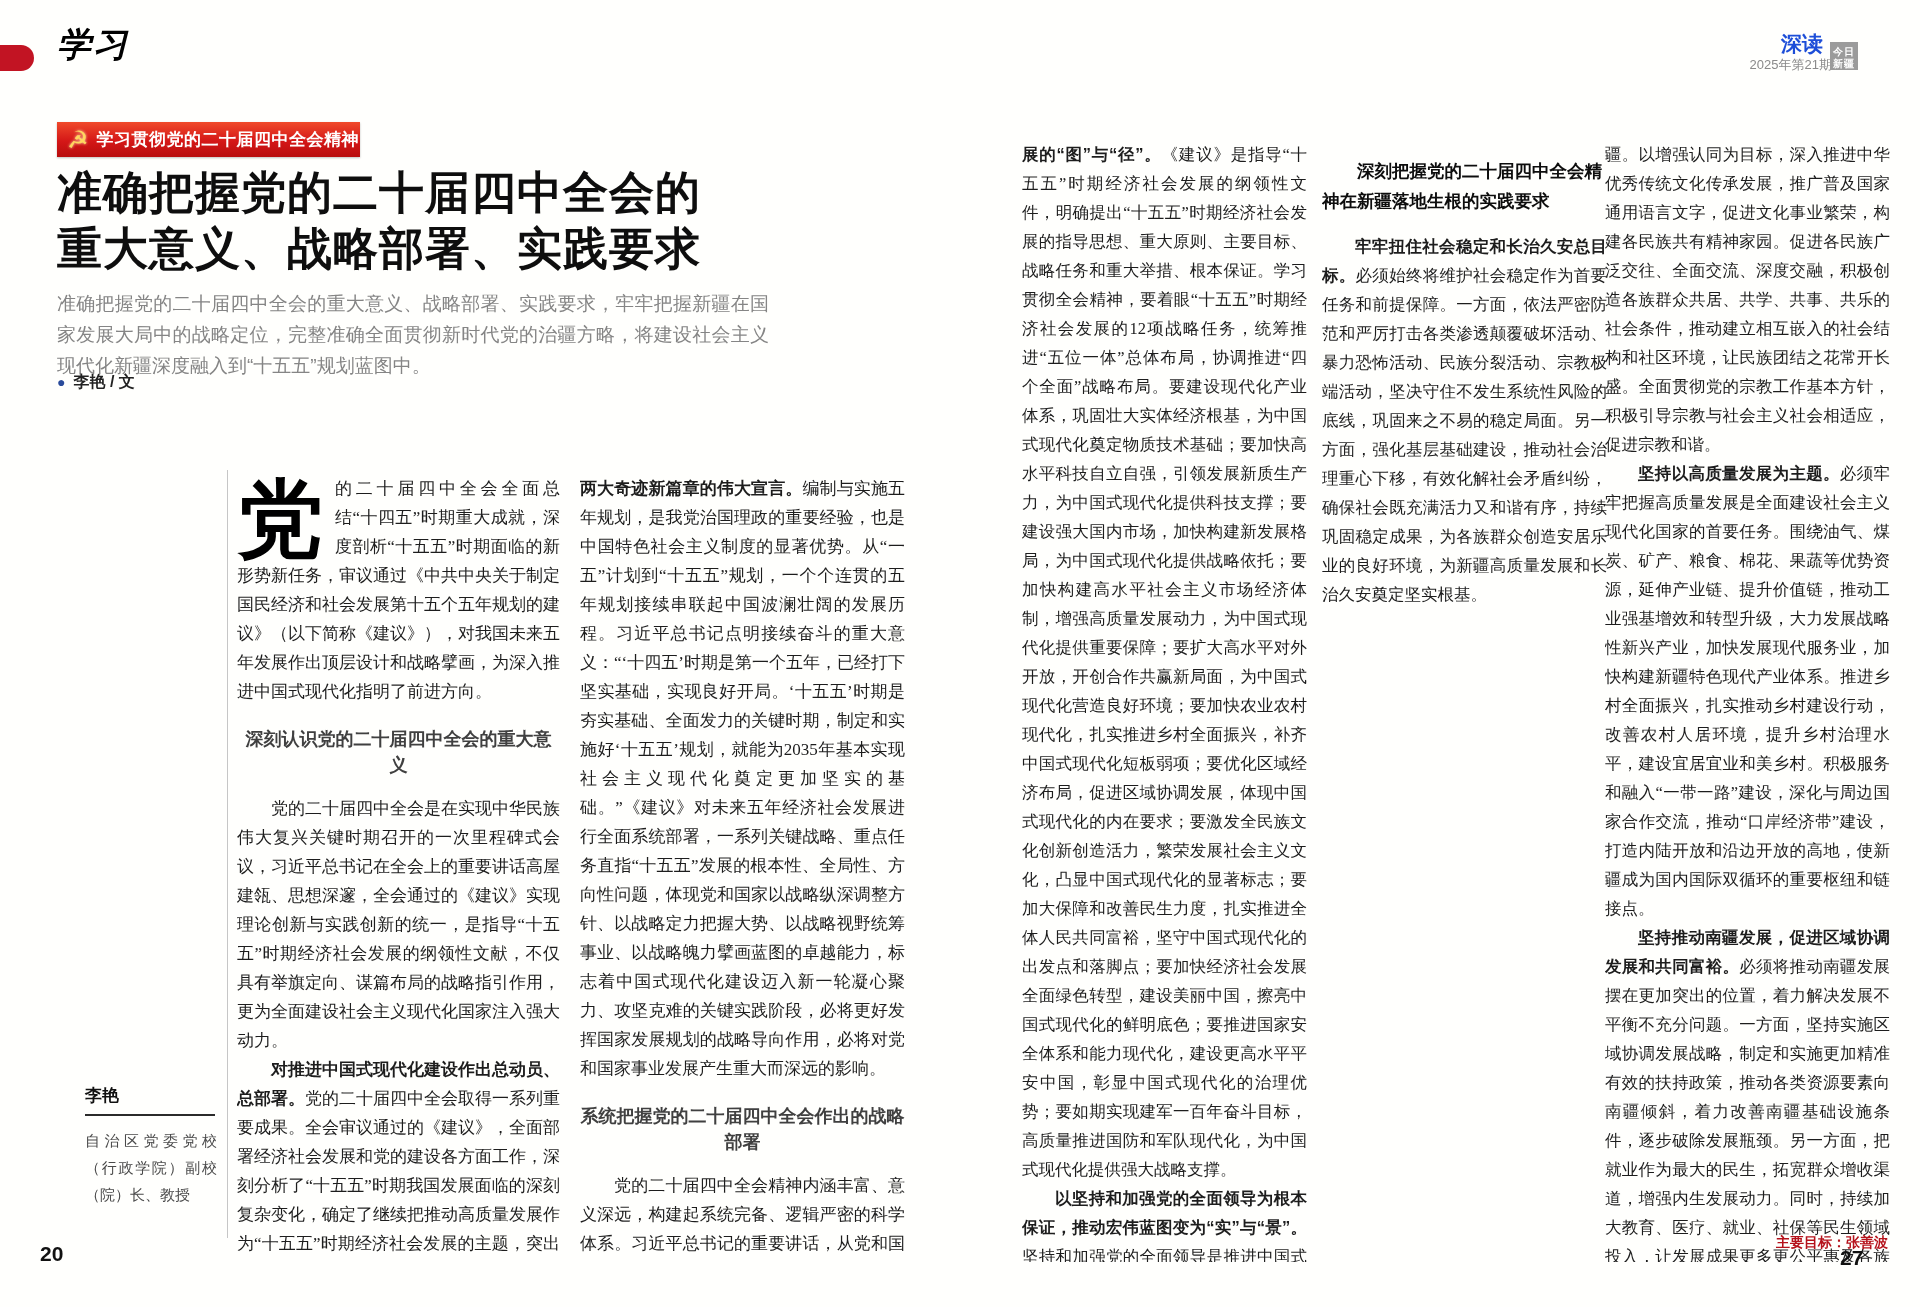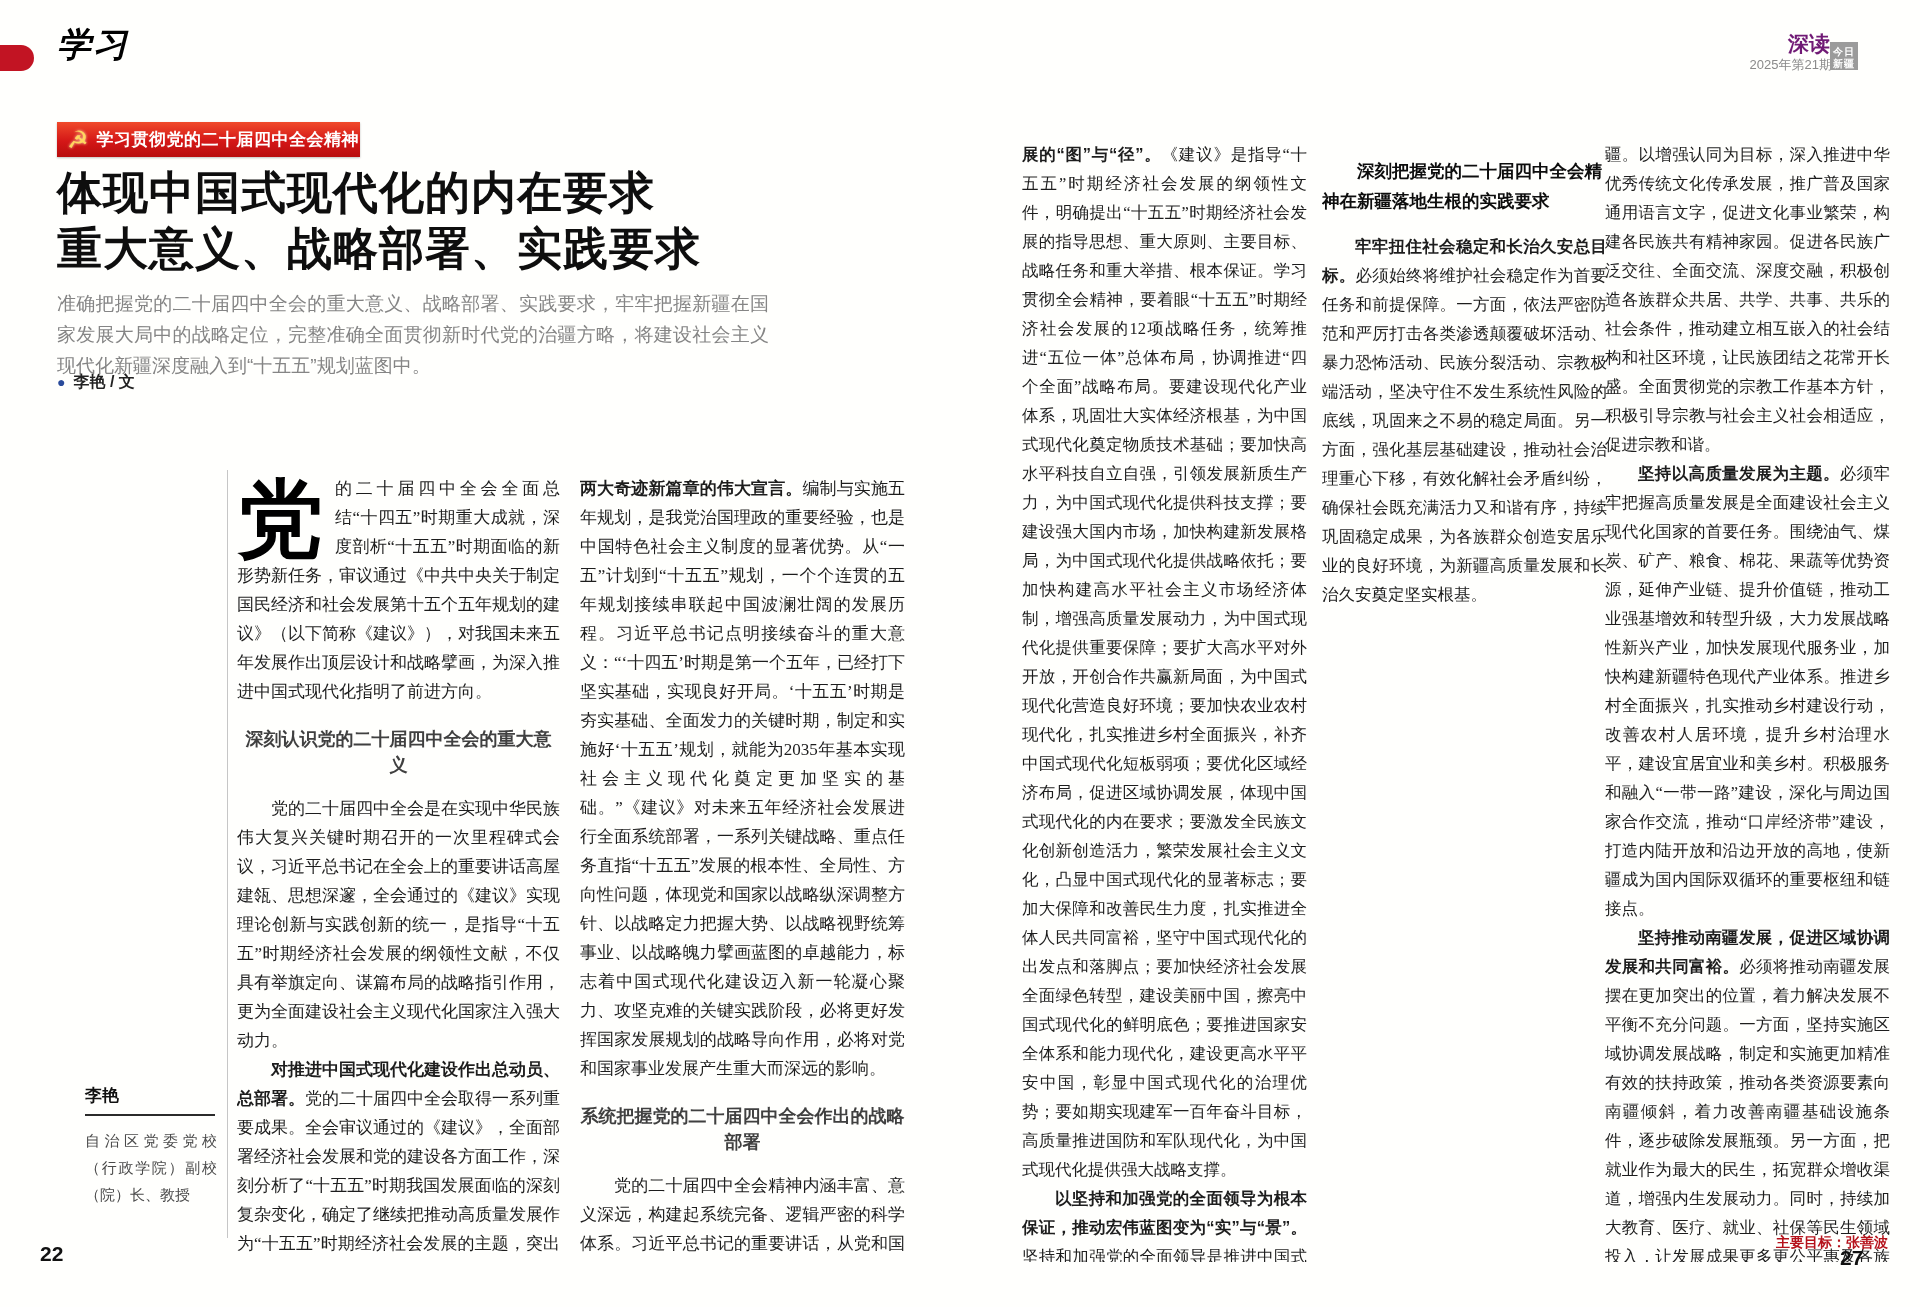--- a/index.html
+++ b/index.html
@@ -6,22 +6,22 @@
   #page{position:relative;width:1920px;height:1307px;background:#fffffd;overflow:hidden;
         font-family:"Liberation Serif","DejaVu Serif",serif;color:#1d1d1d;}
   .abs{position:absolute;}
 
   
   #corner-tab{left:0;top:45px;width:34px;height:26px;background:#c21423;border-radius:0 13px 13px 0;}
   #section-label{left:57px;top:22px;font-family:"DejaVu Serif",serif;font-style:italic;font-weight:bold;
                  font-size:34px;letter-spacing:2px;color:#000;}
 
   
-  #deep-read{right:90px;top:30px;font-family:"Liberation Sans",sans-serif;font-weight:bold;
-             font-size:21px;color:#701a75;text-align:center;}
+  #deep-read{right:97px;top:30px;font-family:"Liberation Sans",sans-serif;font-weight:bold;
+             font-size:21px;color:#1d4ed8;text-align:center;}
   #issue-no{right:88px;top:56px;font-family:"Liberation Sans",sans-serif;font-size:13px;color:#8a8a8a;text-align:right;}
   #mag-logo{right:62px;top:42px;width:28px;height:28px;background:#9b9b9b;color:#fff;
             font-family:"Liberation Sans",sans-serif;font-size:10px;line-height:12px;font-weight:bold;
             text-align:center;padding-top:4px;box-sizing:border-box;letter-spacing:1px;}
 
   
   #kicker{left:57px;top:122px;width:303px;height:35px;background:linear-gradient(180deg,#f04a2b 0%,#d41717 55%,#b80d0d 100%);
           display:flex;align-items:center;box-shadow:0 1px 2px rgba(0,0,0,.25);}
   #kicker .emblem{font-size:24px;color:#ffd75e;margin:0 8px 0 10px;text-shadow:0 0 3px #fff7c0;}
   #kicker .ktext{color:#fff;font-family:"Liberation Sans",sans-serif;font-weight:bold;font-size:17px;letter-spacing:.5px;}
@@ -87,21 +87,21 @@
     <div>今日</div>
     <div>新疆</div>
   </div>
 
   <div id="kicker" class="abs">
     <span class="emblem">☭</span>
     <span class="ktext">学习贯彻党的二十届四中全会精神</span>
   </div>
 
   <div id="title" class="abs">
-    <div>体现中国式现代化的内在要求</div>
+    <div>准确把握党的二十届四中全会的</div>
     <div>重大意义、战略部署、实践要求</div>
   </div>
 
   <div id="summary" class="abs">准确把握党的二十届四中全会的重大意义、战略部署、实践要求，牢牢把握新疆在国家发展大局中的战略定位，完整准确全面贯彻新时代党的治疆方略，将建设社会主义现代化新疆深度融入到“十五五”规划蓝图中。</div>
 
   <div id="byline" class="abs">
     <span class="dot">●</span><span>李艳 / 文</span>
   </div>
 
   <div id="vrule" class="abs"></div>
@@ -130,16 +130,16 @@
       <p class="p body"><span class="lead">牢牢扭住社会稳定和长治久安总目标。</span><span>必须始终将维护社会稳定作为首要任务和前提保障。一方面，依法严密防范和严厉打击各类渗透颠覆破坏活动、暴力恐怖活动、民族分裂活动、宗教极端活动，坚决守住不发生系统性风险的底线，巩固来之不易的稳定局面。另一方面，强化基层基础建设，推动社会治理重心下移，有效化解社会矛盾纠纷，确保社会既充满活力又和谐有序，持续巩固稳定成果，为各族群众创造安居乐业的良好环境，为新疆高质量发展和长治久安奠定坚实根基。</span></p>
     </div>
   <div id="p27c3" class="col">
       <p class="p body cont"><span>疆。以增强认同为目标，深入推进中华优秀传统文化传承发展，推广普及国家通用语言文字，促进文化事业繁荣，构建各民族共有精神家园。促进各民族广泛交往、全面交流、深度交融，积极创造各族群众共居、共学、共事、共乐的社会条件，推动建立相互嵌入的社会结构和社区环境，让民族团结之花常开长盛。全面贯彻党的宗教工作基本方针，积极引导宗教与社会主义社会相适应，促进宗教和谐。</span></p>
       <p class="p body"><span class="lead">坚持以高质量发展为主题。</span><span>必须牢牢把握高质量发展是全面建设社会主义现代化国家的首要任务。围绕油气、煤炭、矿产、粮食、棉花、果蔬等优势资源，延伸产业链、提升价值链，推动工业强基增效和转型升级，大力发展战略性新兴产业，加快发展现代服务业，加快构建新疆特色现代产业体系。推进乡村全面振兴，扎实推动乡村建设行动，改善农村人居环境，提升乡村治理水平，建设宜居宜业和美乡村。积极服务和融入“一带一路”建设，深化与周边国家合作交流，推动“口岸经济带”建设，打造内陆开放和沿边开放的高地，使新疆成为国内国际双循环的重要枢纽和链接点。</span></p>
       <p class="p body"><span class="lead">坚持推动南疆发展，促进区域协调发展和共同富裕。</span><span>必须将推动南疆发展摆在更加突出的位置，着力解决发展不平衡不充分问题。一方面，坚持实施区域协调发展战略，制定和实施更加精准有效的扶持政策，推动各类资源要素向南疆倾斜，着力改善南疆基础设施条件，逐步破除发展瓶颈。另一方面，把就业作为最大的民生，拓宽群众增收渠道，增强内生发展动力。同时，持续加大教育、医疗、就业、社保等民生领域投入，让发展成果更多更公平惠及各族群众，不断夯实南疆社会稳定和长治久安的物质基础和群众基础，确保在新疆现代化建设征程中不掉队、赶上来。</span></p>
     </div>
 
   <div id="credits" class="abs">主要目标：张善波</div>
 
-  <div id="folio-left" class="abs">22</div>
+  <div id="folio-left" class="abs">20</div>
   <div id="folio-right" class="abs">27</div>
 
 </div>
 
 </body></html>

